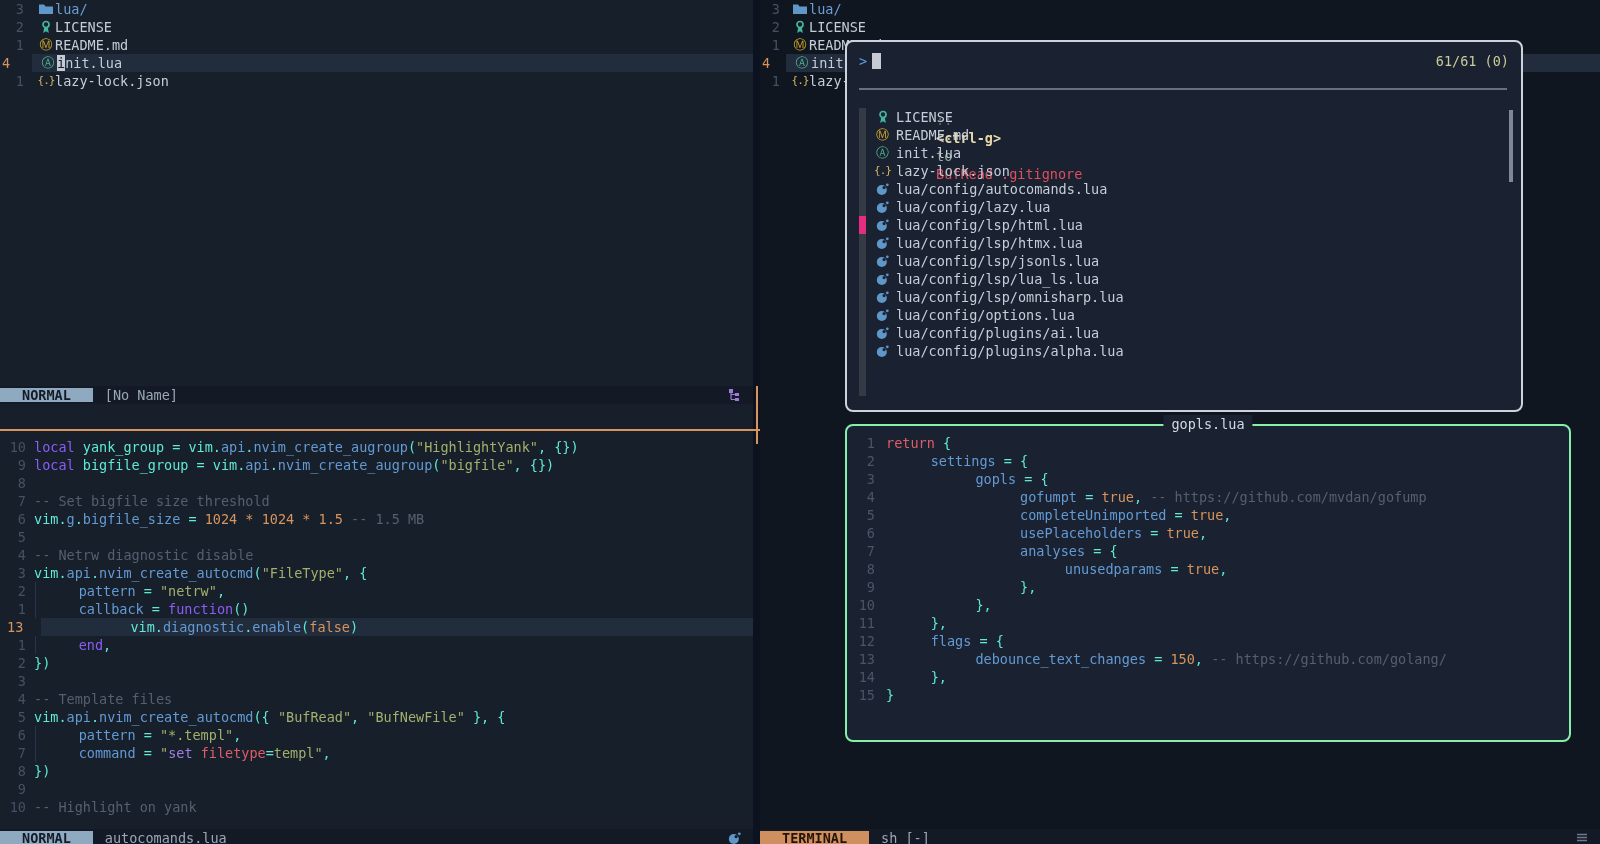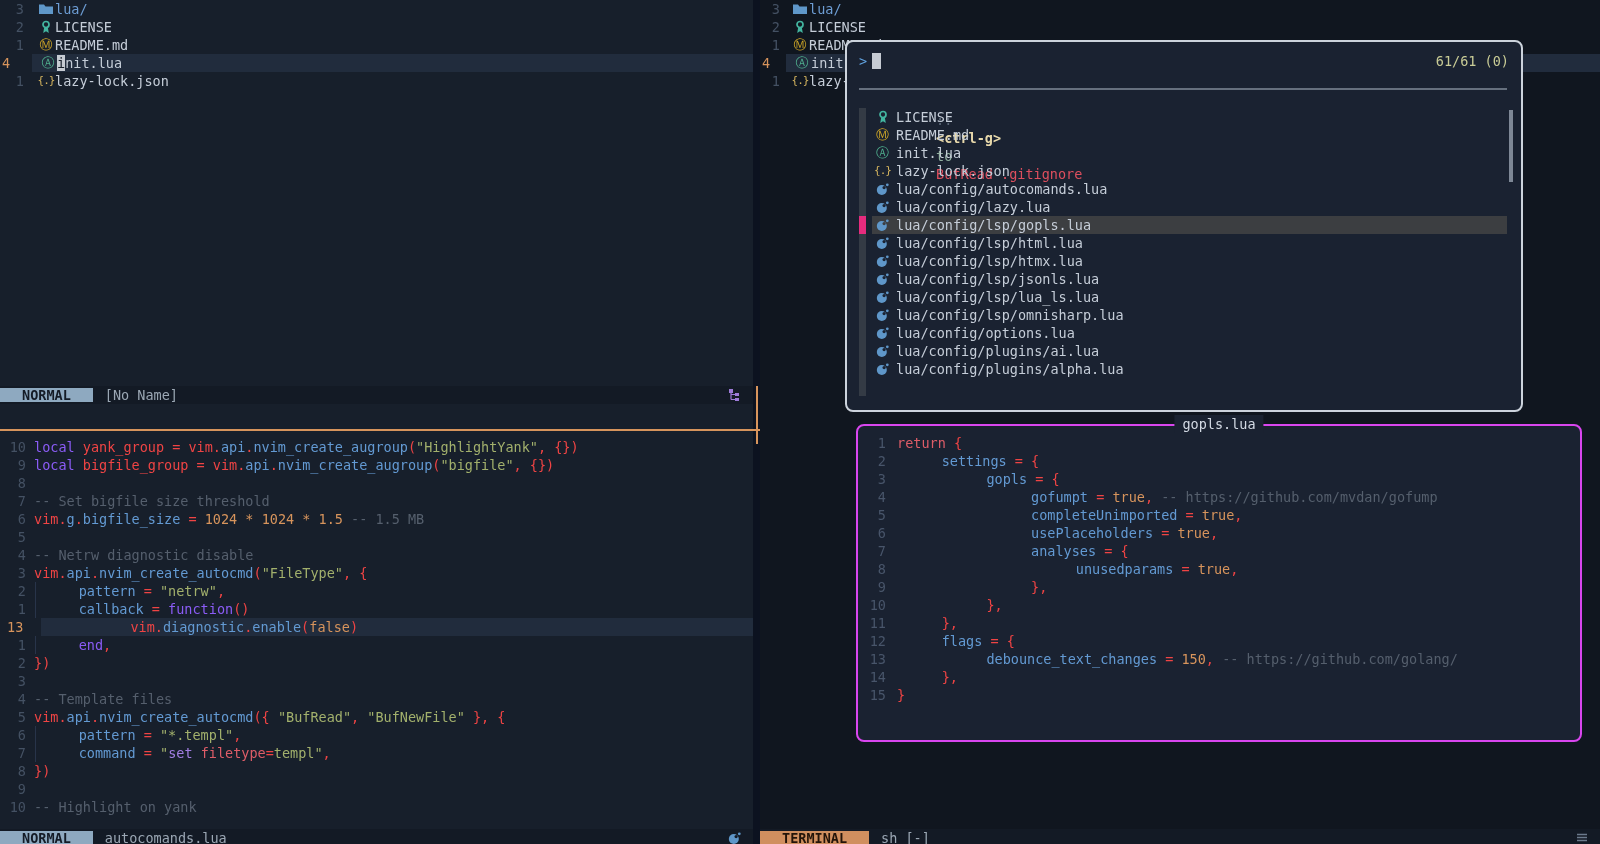--- a/index.html
+++ b/index.html
@@ -36,21 +36,21 @@
   
   #code-pane{position:absolute;left:0;top:438px;width:753px;}
   .code-row{display:flex;height:18px;white-space:pre;}
   .code-ln{flex:none;width:26px;text-align:right;padding-right:8px;color:#445163;}
   .code-row.cur .code-ln{text-align:left;padding-left:7px;color:#d7945c;}
   .code-text{flex:1;position:relative;height:18px;}
   .code-row.cur .code-text{background:#212c3d;}
   .code-text.guide::before{content:"";position:absolute;left:1px;top:0;bottom:0;
     border-left:1px solid #28344a;}
   
-  .tk-t{color:#ef4444}.tk-k{color:#8b5cf6}.tk-f{color:#639ad3}.tk-s{color:#a2b06c}
+  .tk-t{color:#5eead4}.tk-k{color:#8b5cf6}.tk-f{color:#639ad3}.tk-s{color:#a2b06c}
   .tk-n{color:#d7945c}.tk-c{color:#555f6d}.tk-r{color:#de5d68}
   .tk-sk{color:#a27ee3}.tk-sr{color:#de5d68}
   
   #picker-win{position:absolute;left:85px;top:40px;width:678px;height:372px;z-index:10;
     background:#1a2231;border:2px solid #ccd3dc;border-radius:8px;box-sizing:border-box;}
   #prompt-row{position:absolute;left:12px;right:12px;top:10px;height:18px;display:flex;align-items:center;white-space:pre;}
   #prompt-sign{color:#61a3e0;}
   #prompt-cursor{display:inline-block;width:9px;height:16px;background:#c6cbd3;margin-left:5px;}
   #match-counter{margin-left:auto;color:#c9cc96;}
   #prompt-sep{position:absolute;left:12px;right:14px;top:46px;height:2px;background:#66707e;}
@@ -60,22 +60,22 @@
   #picker-list{position:absolute;left:0;top:66px;width:100%;}
   #picker-gutter{position:absolute;left:12px;top:66px;width:7px;height:288px;background:#343b45;}
   #picker-marker{position:absolute;left:12px;width:7px;height:18px;background:#e62c7e;z-index:2;}
   #picker-scrollbar{position:absolute;right:8px;top:68px;width:4px;height:72px;background:#7e8896;z-index:2;}
   .pk-row{display:flex;align-items:center;height:18px;white-space:pre;margin:0 14px 0 25px;padding-left:3px;}
   .pk-row.sel{background:#3c3e41;}
   .pk-icon{flex:none;width:15px;display:inline-flex;justify-content:center;
     font-family:"DejaVu Sans",sans-serif;font-size:13px;}
   .pk-label{margin-left:6px;color:#c5cdd8;}
   
-  #preview-win{position:absolute;left:96px;top:424px;width:726px;height:318px;z-index:10;
-    background:#1a2231;border:2px solid #d946ef;border-radius:8px;box-sizing:border-box;}
+  #preview-win{position:absolute;left:85px;top:424px;width:726px;height:318px;z-index:10;
+    background:#1a2231;border:2px solid #86efac;border-radius:8px;box-sizing:border-box;}
   #preview-title{position:absolute;top:-11px;left:50%;transform:translateX(-50%);
     background:#1a2231;padding:0 8px;color:#d3dae4;}
   #preview-body{position:absolute;left:0;top:8px;width:100%;overflow:hidden;}
   .pv-row{display:flex;height:18px;white-space:pre;}
   .pv-ln{flex:none;width:24px;text-align:right;padding-right:0;color:#48556a;margin-left:4px;}
   .pv-text{margin-left:11px;flex:1;overflow:hidden;}.ic-gold{color:#c9a227}.ic-green{color:#4fae8d}
   .ic-json{color:#d3b35e;font-family:"DejaVu Sans Mono",monospace;font-size:11px;letter-spacing:-1px;}
   svg{display:block}
 </style>
 </head>
@@ -192,25 +192,20 @@
           <div class="pk-row"><span class="pk-icon"><svg width="13" height="13" viewBox="0 0 13 13">
                 <circle cx="5.8" cy="7" r="5" fill="#5f97c9"></circle>
                 <circle cx="8.1" cy="4.6" r="1.6" fill="#1a2231"></circle>
                 <circle cx="11.3" cy="1.8" r="1.4" fill="#5f97c9"></circle>
               </svg></span><span class="pk-label">lua/config/autocomands.lua</span></div>
           <div class="pk-row"><span class="pk-icon"><svg width="13" height="13" viewBox="0 0 13 13">
                 <circle cx="5.8" cy="7" r="5" fill="#5f97c9"></circle>
                 <circle cx="8.1" cy="4.6" r="1.6" fill="#1a2231"></circle>
                 <circle cx="11.3" cy="1.8" r="1.4" fill="#5f97c9"></circle>
               </svg></span><span class="pk-label">lua/config/lazy.lua</span></div>
-          <div class="pk-row sel"><span class="pk-icon"><svg width="13" height="13" viewBox="0 0 13 13">
-                <circle cx="5.8" cy="7" r="5" fill="#5f97c9"></circle>
-                <circle cx="8.1" cy="4.6" r="1.6" fill="#3c3e41"></circle>
-                <circle cx="11.3" cy="1.8" r="1.4" fill="#5f97c9"></circle>
-              </svg></span><span class="pk-label">lua/config/lsp/gopls.lua</span></div>
           <div class="pk-row"><span class="pk-icon"><svg width="13" height="13" viewBox="0 0 13 13">
                 <circle cx="5.8" cy="7" r="5" fill="#5f97c9"></circle>
                 <circle cx="8.1" cy="4.6" r="1.6" fill="#1a2231"></circle>
                 <circle cx="11.3" cy="1.8" r="1.4" fill="#5f97c9"></circle>
               </svg></span><span class="pk-label">lua/config/lsp/html.lua</span></div>
           <div class="pk-row"><span class="pk-icon"><svg width="13" height="13" viewBox="0 0 13 13">
                 <circle cx="5.8" cy="7" r="5" fill="#5f97c9"></circle>
                 <circle cx="8.1" cy="4.6" r="1.6" fill="#1a2231"></circle>
                 <circle cx="11.3" cy="1.8" r="1.4" fill="#5f97c9"></circle>
               </svg></span><span class="pk-label">lua/config/lsp/htmx.lua</span></div>

